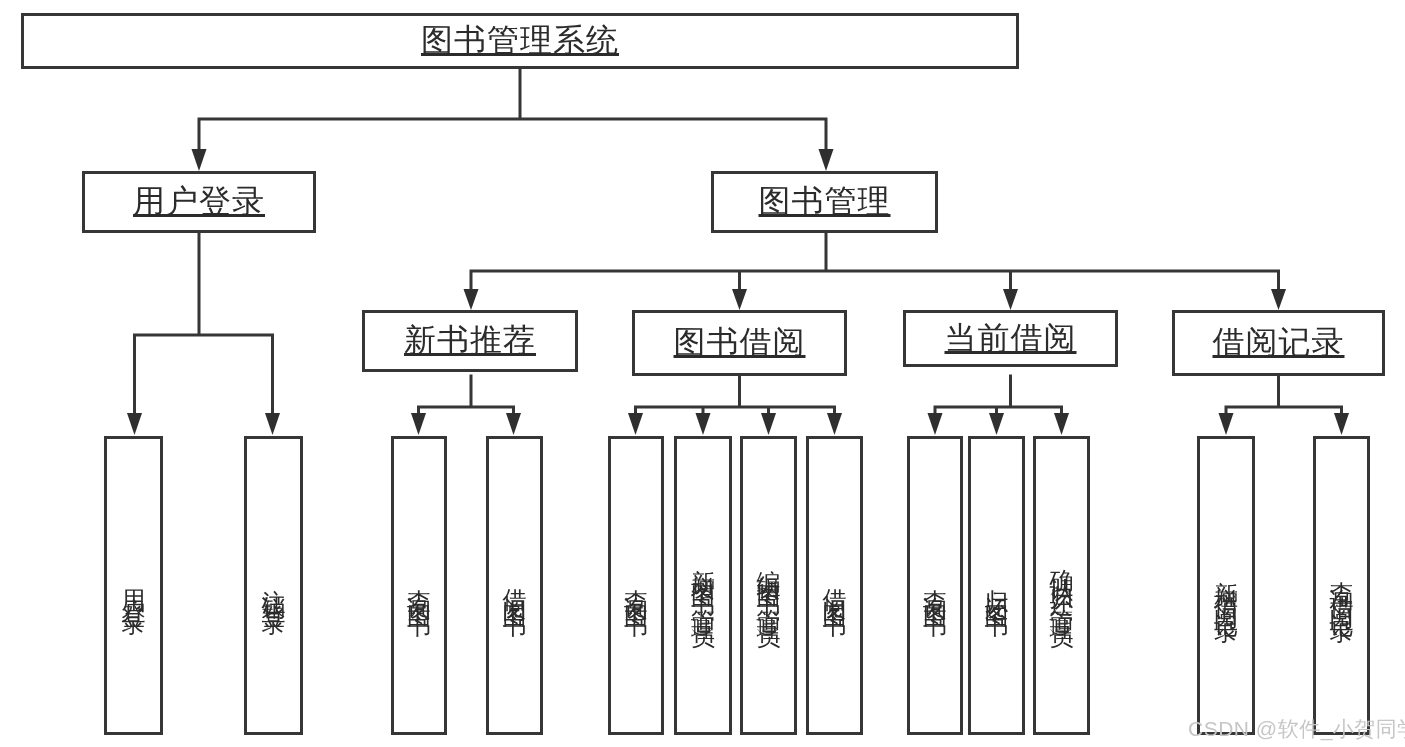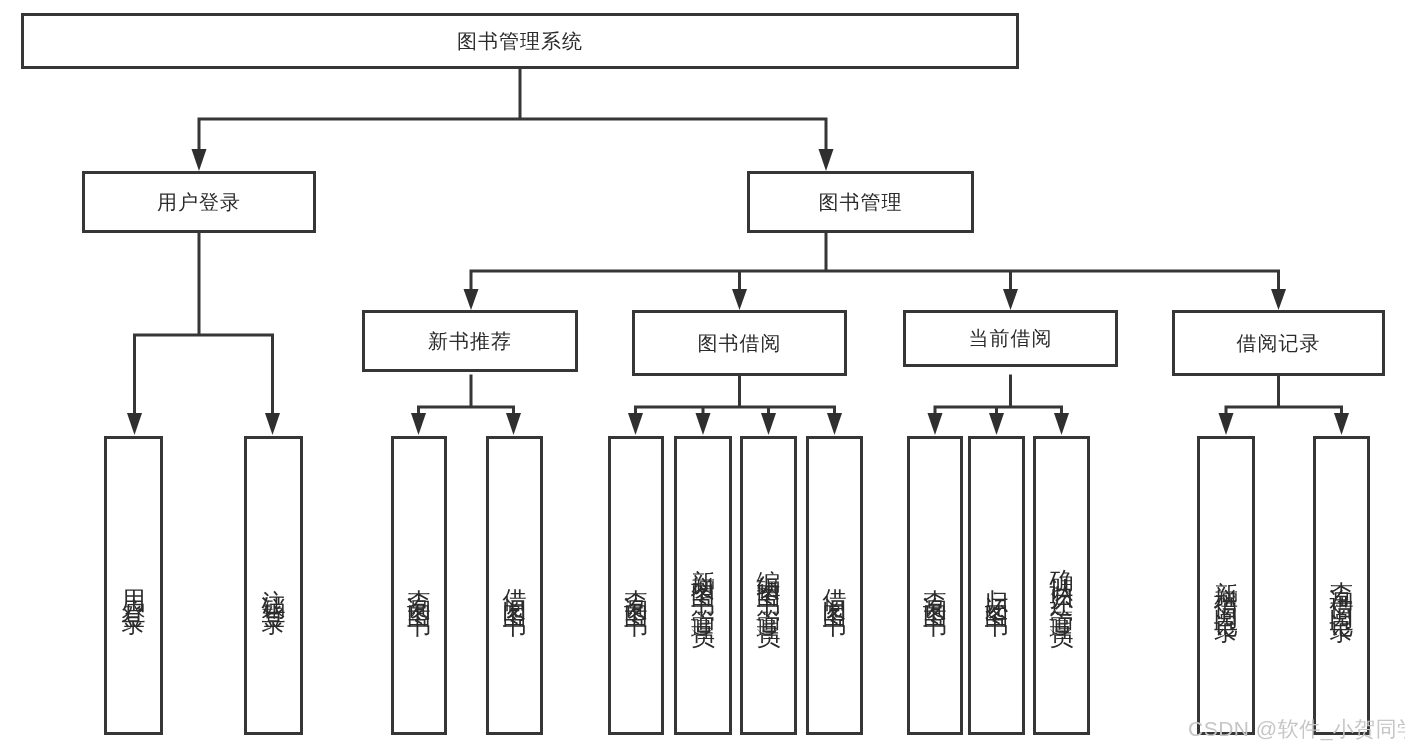--- a/index.html
+++ b/index.html
@@ -12,31 +12,31 @@
   }
   #connectors{position:absolute;left:0;top:0;width:1405px;height:747px;}
   .edge{fill:none;stroke:#363636;stroke-width:3;stroke-linecap:square;}
   .arrowhead{fill:#2f2f2f;stroke:none;}
   .node{
     position:absolute;box-sizing:border-box;
     border:3px solid #363636;background:#ffffff;
     display:flex;align-items:center;justify-content:center;
     color:#2b2b2b;z-index:1;
   }
-  .node-h{font-size:20px;letter-spacing:1px;}
+  .node-h{font-size:32px;letter-spacing:1px;text-decoration:underline;}
   .vtext{
     writing-mode:vertical-rl;text-orientation:mixed;
     font-size:24px;letter-spacing:8px;line-height:1;
     color:#2b2b2b;
   }
   
   #n-root{left:21px;top:13px;width:998px;height:56px;}
   
   #n-user-login{left:82px;top:171px;width:234px;height:62px;}
-  #n-book-mgmt{left:711px;top:171px;width:227px;height:62px;margin-left:36px;}
+  #n-book-mgmt{left:711px;top:171px;width:227px;height:62px;}
   
   #n-new-book-rec{left:362px;top:310px;width:216px;height:62px;}
   #n-book-borrow{left:632px;top:310px;width:215px;height:66px;}
   #n-current-borrow{left:903px;top:310px;width:215px;height:57px;}
   #n-borrow-records{left:1172px;top:310px;width:213px;height:66px;}
   
   .leaf{top:436px;height:299px;}
   #n-leaf-user-login{left:104px;width:59px;}
   #n-leaf-logout{left:244px;width:59px;}
   #n-leaf-query-book-rec{left:391px;width:56px;}

